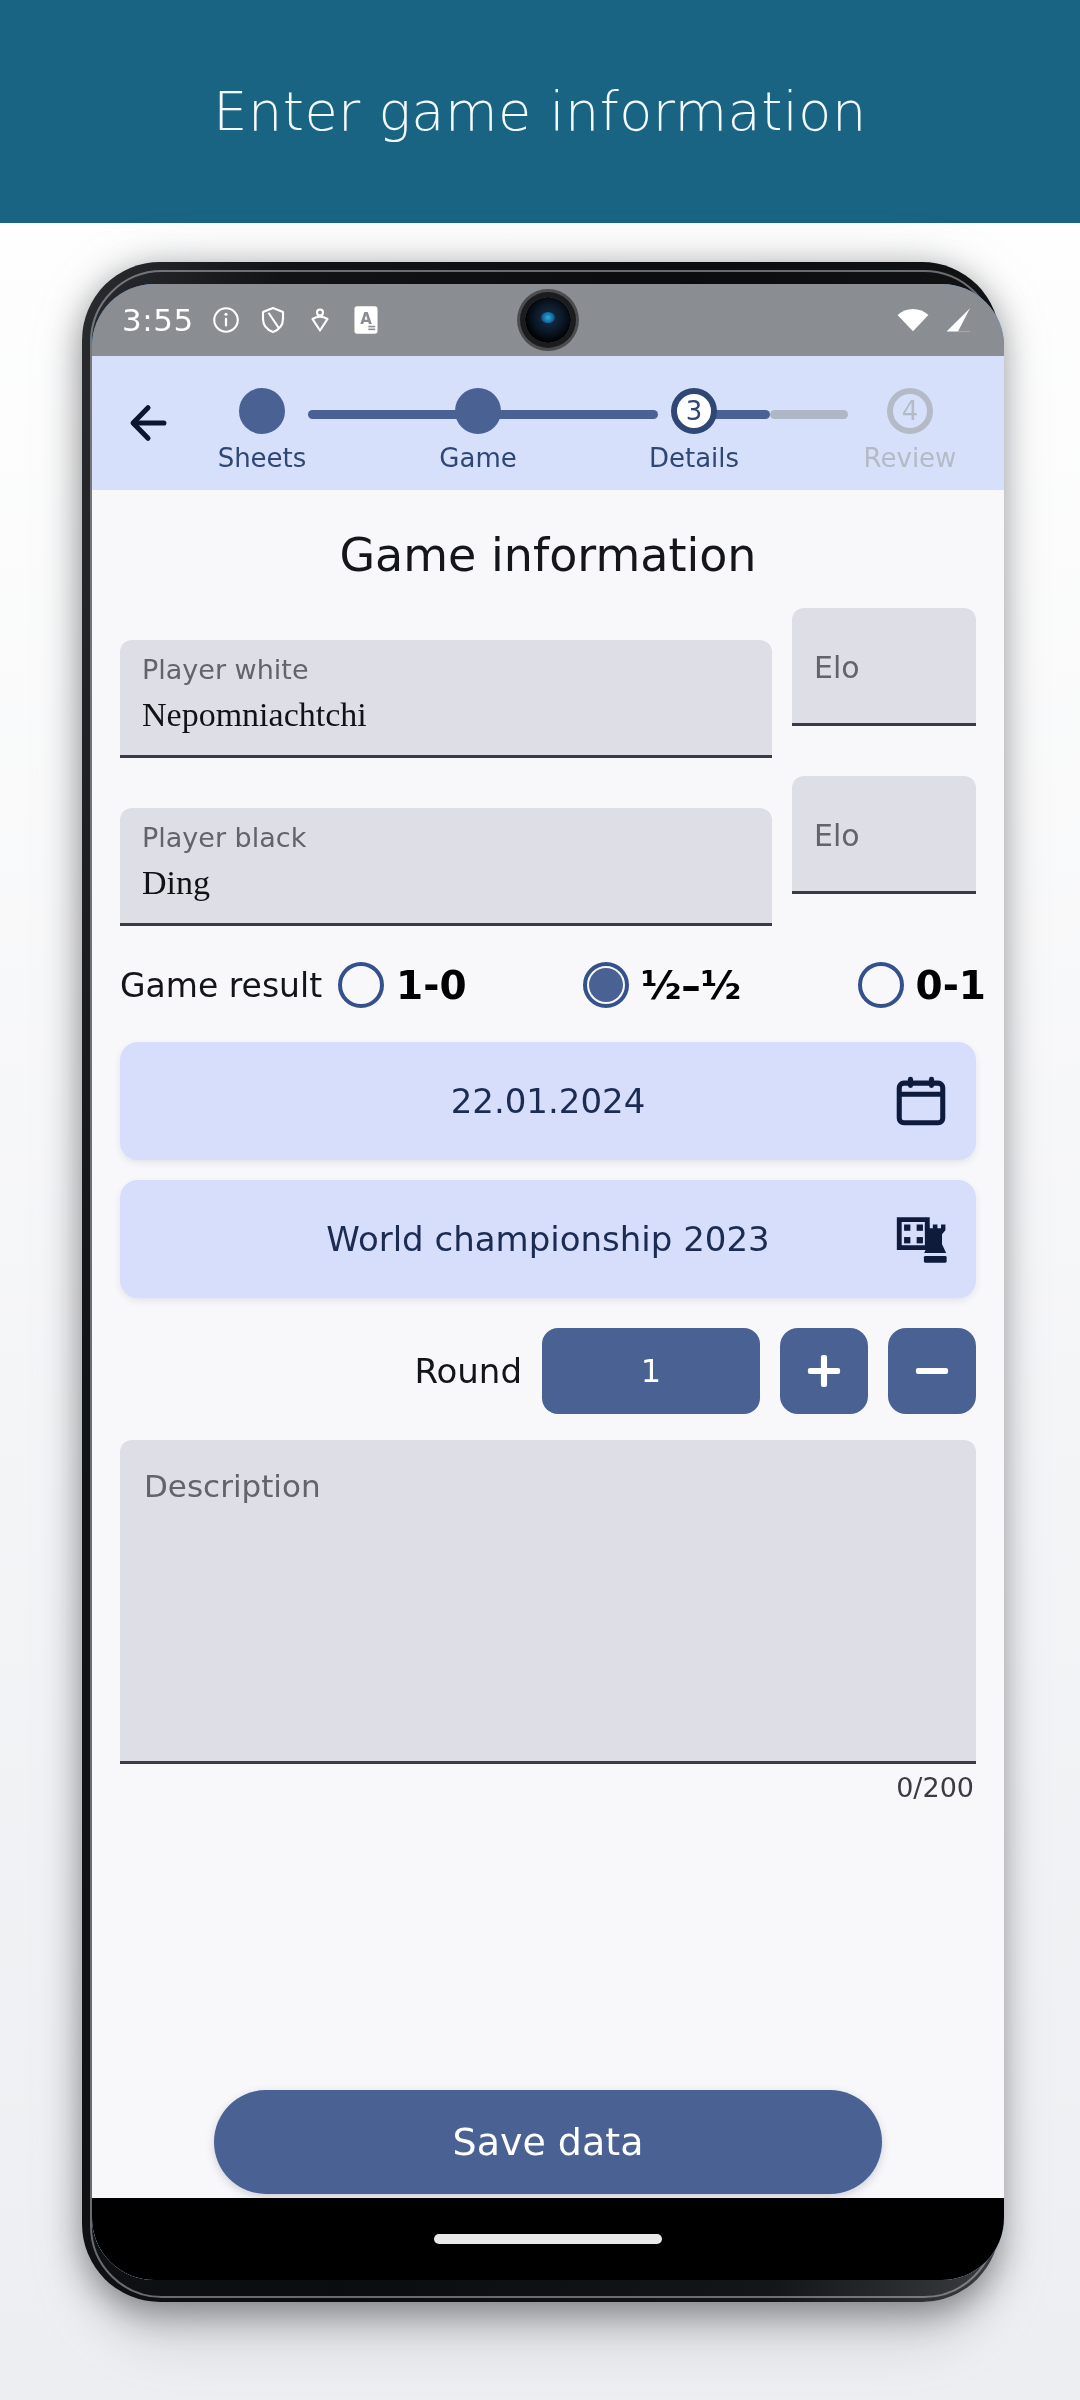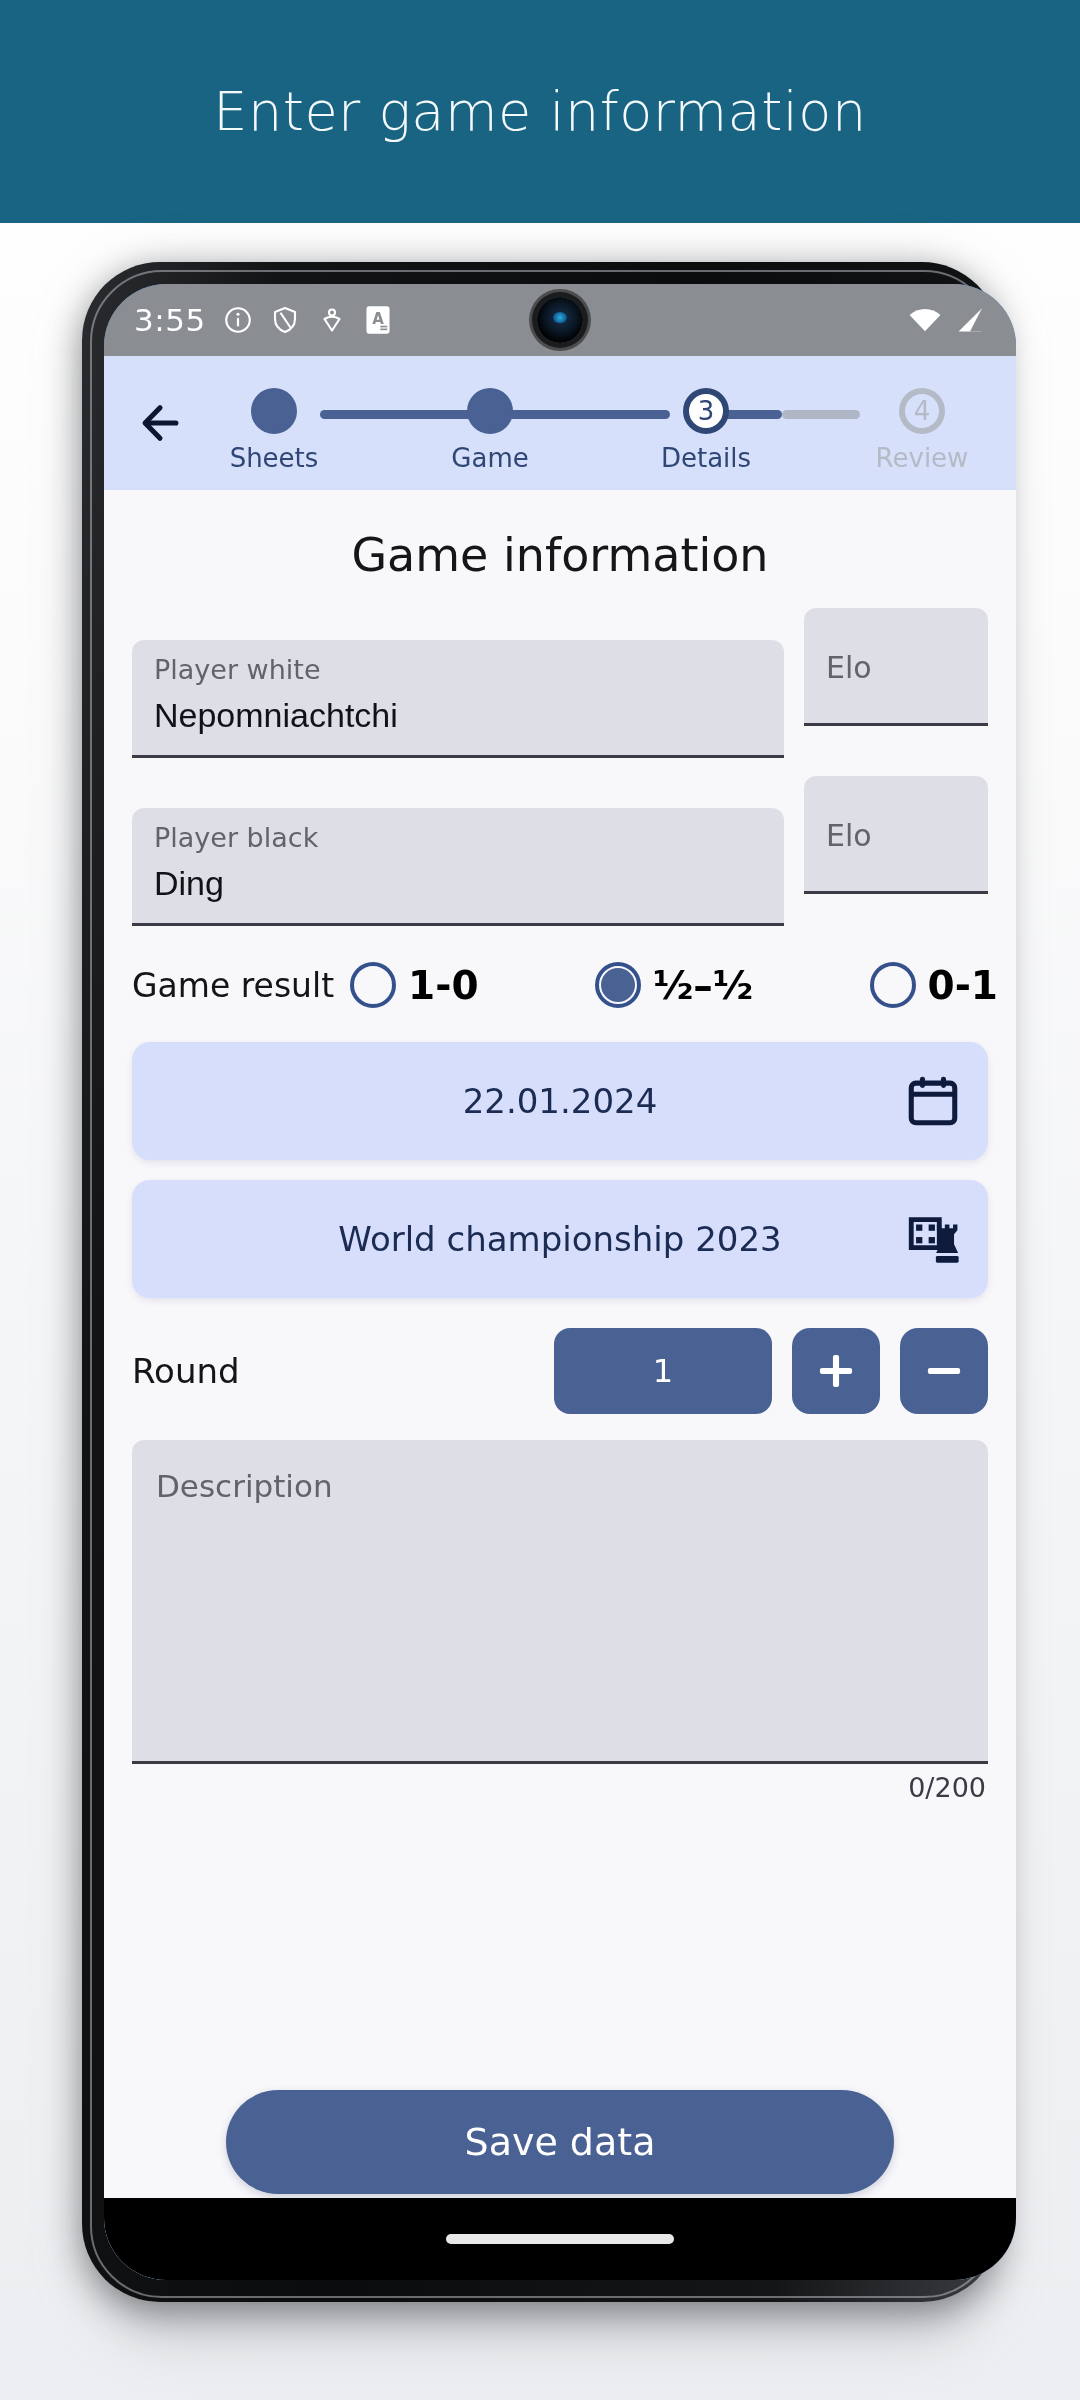--- a/index.html
+++ b/index.html
@@ -71,21 +71,21 @@
     width: 7px;
     border-radius: 4px;
     background: linear-gradient(90deg,#3a3c40,#6e7278 60%,#2b2d30);
   }
   .side-btn.vol  { top: 900px;  height: 112px; }
   .side-btn.pwr  { top: 1105px; height: 196px; }
 
   
   .screen {
     position: absolute;
-    left: 104px; top: 284px;
+    left: 92px; top: 284px;
     width: 912px; height: 1996px;
     border-radius: 62px;
     overflow: hidden;
     background: #3b82f6;
   }
 
   
   .statusbar {
     position: relative;
     height: 72px;
@@ -214,21 +214,21 @@
   .field.elo  { width: 184px; display:flex; align-items:center; }
   .field-label {
     font-size: 27px;
     color: #62636B;
     font-family: "DejaVu Sans", sans-serif;
     line-height: 1.2;
   }
   .field-value {
     font-size: 34px;
     color: #111216;
-    font-family: Liberation Sans, sans-serif;
+    font-family: Liberation Serif, serif;
     margin-top: 10px;
   }
   .field.elo .field-label { font-size: 30px; }
 
   
   .result-row {
     display:flex; align-items:center;
     padding: 18px 18px 14px 28px;
     gap: 0px;
   }
@@ -280,20 +280,21 @@
   
   .round-row {
     display:flex; align-items:center;
     padding: 30px 28px 0;
     gap: 20px;
   }
   .round-label {
     font-size: 34px; color:#141519;
     font-family: "DejaVu Sans", sans-serif;
     flex: 1;
+    text-align: right;
   }
   .round-value {
     width: 218px; height: 86px;
     background: #4A6194;
     border-radius: 16px;
     display:flex;align-items:center;justify-content:center;
     color:#fff; font-size:32px;
     font-family: "DejaVu Sans", sans-serif;
   }
   .round-btn {

